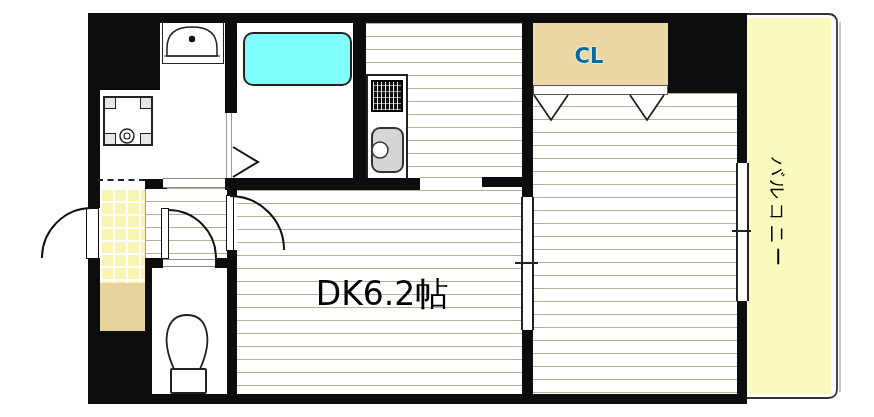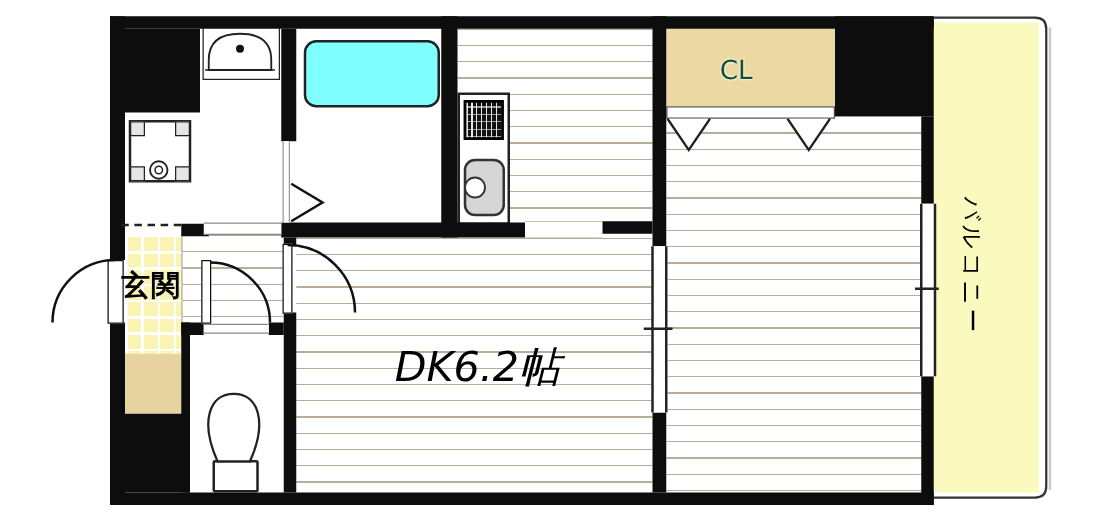--- a/index.html
+++ b/index.html
@@ -35,21 +35,21 @@
   .opening-v{position:absolute;background:#fff;border-left:1.5px solid #999;border-right:1.5px solid #999;}
   .slide{position:absolute;background:#fff;border-left:2px solid #222;border-right:2px solid #222;}
   .tick{position:absolute;background:#222;}
   .dotted{position:absolute;border-top:2px dashed #222;}
   .track{position:absolute;background:#fff;border:1px solid #555;}
   
   .lbl{position:absolute;color:#000;text-align:center;white-space:nowrap;}
   .lbl-genkan{font-size:23px;font-weight:600;letter-spacing:1px;}
   .lbl-dk{font-size:33px;}
   .lbl-yo{font-size:29px;}
-  .lbl-cl{font-size:21px;font-weight:400;color:#14532d;
+  .lbl-cl{font-size:21px;font-weight:700;color:#0369a1;
           text-shadow:0 0 2px #fff,0 0 2px #fff;}
   .lbl-bal{font-size:19px;letter-spacing:3px;transform:rotate(90deg);transform-origin:center;}
   svg.overlay{position:absolute;left:0;top:0;pointer-events:none;}
 </style>
 </head>
 <body>
 
 <div class="plan">
 
   <div class="floor-white" style="left:100px;top:23px;width:125px;height:165px;"></div>
@@ -124,18 +124,17 @@
     <line x1="164" y1="56" x2="220" y2="56" stroke="#222" stroke-width="1.2"></line>
     <circle cx="192" cy="39" r="3.2" fill="#111"></circle>
     <circle cx="127" cy="136" r="7" fill="#fff" stroke="#222" stroke-width="1.5"></circle>
     <circle cx="127" cy="136" r="3" fill="none" stroke="#222" stroke-width="1.2"></circle>
     <circle cx="380" cy="150" r="8" fill="#fff" stroke="#333" stroke-width="1.5"></circle>
     <path d="M 174 369 C 160 338 167 315 187 315 C 207 315 214 338 200 369 Z" fill="#fff" stroke="#222" stroke-width="1.8"></path>
     <path d="M 747 14 L 828 14 Q 837 14 837 23 L 837 389 Q 837 398 828 398 L 747 398" fill="none" stroke="#333" stroke-width="1.8"></path>
     <path d="M 840 22 L 840 392" fill="none" stroke="#c9c9c9" stroke-width="2"></path>
   </svg>
 
-  <div class="lbl lbl-genkan" style="left:97px;top:213px;width:48px;">玄関</div>
-  <div class="lbl lbl-dk" style="left:277px;top:272px;width:210px;font-style:italic;">DK6.2帖</div>
+  <div class="lbl lbl-dk" style="left:277px;top:272px;width:210px;">DK6.2帖</div>
   <div class="lbl lbl-cl" style="left:563px;top:44px;width:52px;">CL</div>
   <div class="lbl lbl-bal" style="left:709px;top:202px;width:140px;height:22px;">バルコニー</div>
 
 </div>
 
 </body></html>

